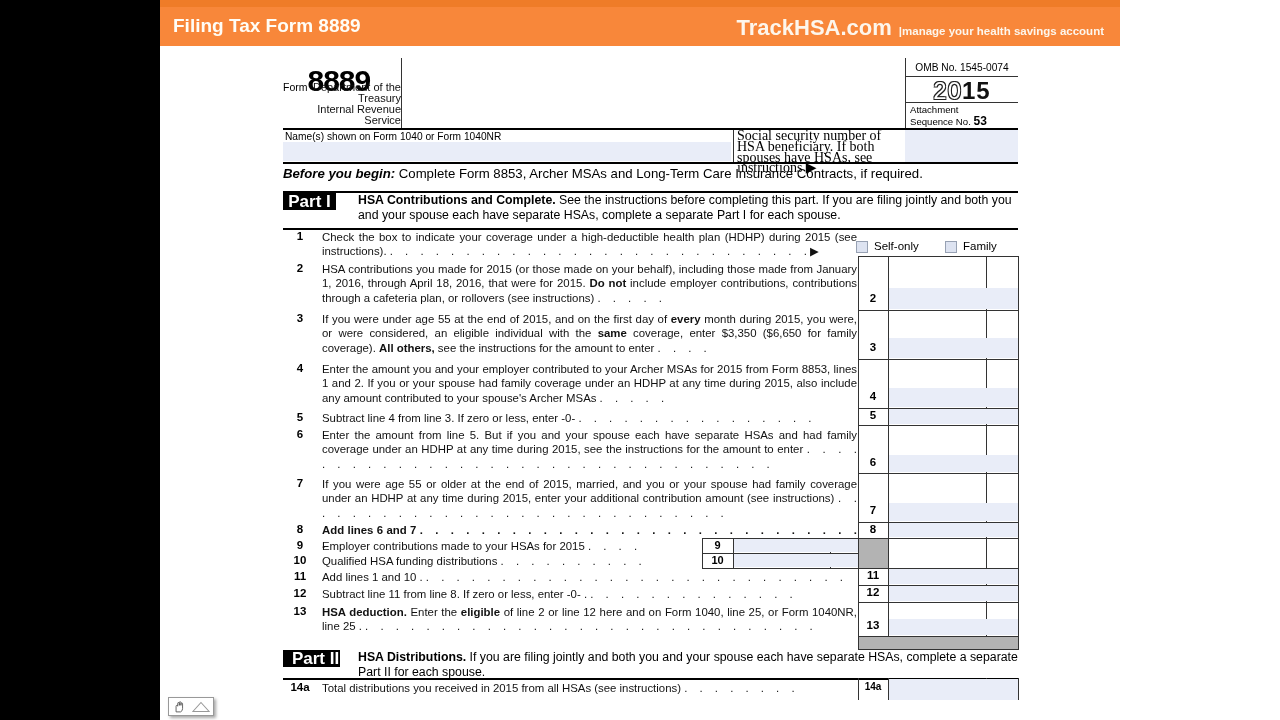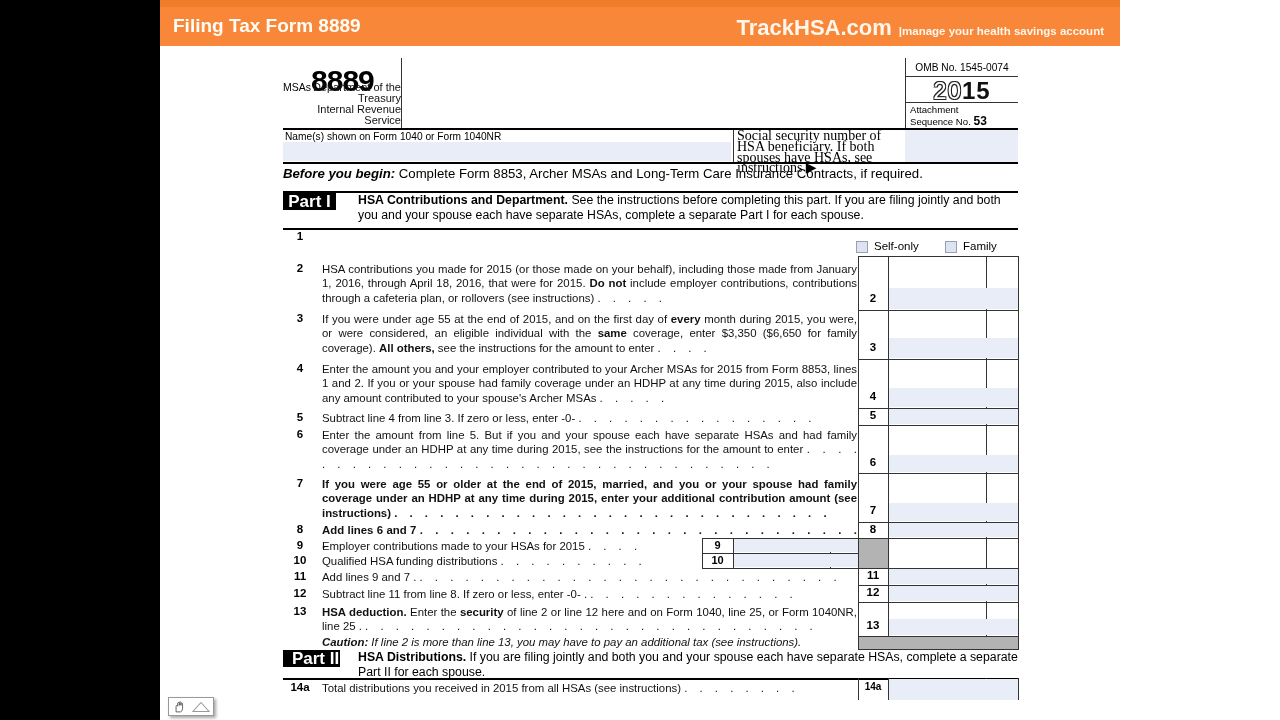--- a/index.html
+++ b/index.html
@@ -89,21 +89,21 @@
     <div class="strip"></div>
     <div class="btitle">Filing Tax Form 8889</div>
     <div class="bright">
       <span class="brand">TrackHSA.com</span><span class="tagline">|manage your health savings account</span>
     </div>
   </div>
 
   <div id="fheader">
     <div id="fh-left">
       <div id="fh-formrow">
-        <span class="w-form">MSAs</span><span class="w-num">8889</span>
+        <span class="w-form">Form</span><span class="w-num">8889</span>
       </div>
       <div id="fh-dept">
         <div>Department of the Treasury</div>
         <div>Internal Revenue Service</div>
       </div>
     </div>
     <div id="fh-right">
       <div id="fh-omb">OMB No. 1545-0074</div>
       <div id="fh-year">
         <span class="outline">20</span><span class="boldyr">15</span>
@@ -122,51 +122,51 @@
     <div class="vdiv"></div>
     <div id="ssn-label">Social security number of HSA beneficiary. If both spouses have HSAs, see instructions ▶</div>
     <div id="ssn-input"></div>
   </div>
   <div class="hline thick" style="top:162px;"></div>
 
   <div id="begin-line"><span class="b it">Before you begin:</span><span> Complete Form 8853, Archer MSAs and Long-Term Care Insurance Contracts, if required.</span></div>
 
   <div class="hline thin" style="top:191px;"></div>
   <div class="part-label" style="top:193px; width:53px;">Part I</div>
-  <div class="part-text" style="top:193px;"><span class="b">HSA Contributions and Department. </span><span>See the instructions before completing this part. If you are filing jointly and both you and your spouse each have separate HSAs, complete a separate Part I for each spouse.</span></div>
+  <div class="part-text" style="top:193px;"><span class="b">HSA Contributions and Complete. </span><span>See the instructions before completing this part. If you are filing jointly and both you and your spouse each have separate HSAs, complete a separate Part I for each spouse.</span></div>
   <div class="hline thin" style="top:228px;"></div>
 
   <div class="lnum" style="top:230px;">1</div>
   <div class="lnum" style="top:262px;">2</div>
   <div class="lnum" style="top:312px;">3</div>
   <div class="lnum" style="top:362px;">4</div>
   <div class="lnum" style="top:411px;">5</div>
   <div class="lnum" style="top:428px;">6</div>
   <div class="lnum" style="top:477px;">7</div>
   <div class="lnum" style="top:523px;">8</div>
   <div class="lnum" style="top:539px;">9</div>
   <div class="lnum" style="top:554px;">10</div>
   <div class="lnum" style="top:570px;">11</div>
   <div class="lnum" style="top:587px;">12</div>
   <div class="lnum" style="top:605px;">13</div>
   <div class="lnum" style="top:681px;">14a</div>
 
+  <div class="ltext" style="top:230px;"><span>Check the box to indicate your coverage under a high-deductible health plan (HDHP) during 2015 (see instructions). </span><span class="dots">. . . . . . . . . . . . . . . . . . . . . . . . . . . .</span><span class="b"> ▶</span></div>
   <div class="ltext" style="top:262px;"><span>HSA contributions you made for 2015 (or those made on your behalf), including those made from January 1, 2016, through April 18, 2016, that were for 2015. </span><span class="b">Do not</span><span> include employer contributions, contributions through a cafeteria plan, or rollovers (see instructions) </span><span class="dots">. . . . .</span></div>
   <div class="ltext" style="top:312px;"><span>If you were under age 55 at the end of 2015, and on the first day of </span><span class="b">every</span><span> month during 2015, you were, or were considered, an eligible individual with the </span><span class="b">same</span><span> coverage, enter $3,350 ($6,650 for family coverage). </span><span class="b">All others,</span><span> see the instructions for the amount to enter </span><span class="dots">. . . .</span></div>
   <div class="ltext" style="top:362px;"><span>Enter the amount you and your employer contributed to your Archer MSAs for 2015 from Form 8853, lines 1 and 2. If you or your spouse had family coverage under an HDHP at any time during 2015, also include any amount contributed to your spouse's Archer MSAs </span><span class="dots">. . . . .</span></div>
   <div class="ltext" style="top:411px;"><span>Subtract line 4 from line 3. If zero or less, enter -0- </span><span class="dots">. . . . . . . . . . . . . . . .</span></div>
   <div class="ltext" style="top:428px;"><span>Enter the amount from line 5. But if you and your spouse each have separate HSAs and had family coverage under an HDHP at any time during 2015, see the instructions for the amount to enter </span><span class="dots">. . . . . . . . . . . . . . . . . . . . . . . . . . . . . . . . . .</span></div>
-  <div class="ltext" style="top:477px;font-weight:bold;"><span>If you were age 55 or older at the end of 2015, married, and you or your spouse had family coverage under an HDHP at any time during 2015, enter your additional contribution amount (see instructions) </span><span class="dots">. . . . . . . . . . . . . . . . . . . . . . . . . . . . .</span></div>
+  <div class="ltext" style="top:477px;"><span>If you were age 55 or older at the end of 2015, married, and you or your spouse had family coverage under an HDHP at any time during 2015, enter your additional contribution amount (see instructions) </span><span class="dots">. . . . . . . . . . . . . . . . . . . . . . . . . . . . .</span></div>
   <div class="ltext" style="top:523px;font-weight:bold;"><span>Add lines 6 and 7 </span><span class="dots">. . . . . . . . . . . . . . . . . . . . . . . . . . . . . .</span></div>
   <div class="ltext narrow" style="top:539px;"><span>Employer contributions made to your HSAs for 2015 </span><span class="dots">. . . .</span></div>
   <div class="ltext narrow" style="top:554px;"><span>Qualified HSA funding distributions </span><span class="dots">. . . . . . . . . .</span></div>
-  <div class="ltext" style="top:570px;"><span>Add lines 9 and 7 . </span><span class="dots">. . . . . . . . . . . . . . . . . . . . . . . . . . . .</span></div>
+  <div class="ltext" style="top:570px;"><span>Add lines 1 and 10 . </span><span class="dots">. . . . . . . . . . . . . . . . . . . . . . . . . . . .</span></div>
   <div class="ltext" style="top:587px;"><span>Subtract line 11 from line 8. If zero or less, enter -0- . </span><span class="dots">. . . . . . . . . . . . . .</span></div>
-  <div class="ltext" style="top:605px;"><span class="b">HSA deduction.</span><span> Enter the </span><span class="b">security</span><span> of line 2 or line 12 here and on Form 1040, line 25, or Form 1040NR, line 25 . </span><span class="dots">. . . . . . . . . . . . . . . . . . . . . . . . . . . . . .</span></div>
-  <div class="ltext" style="top:635px;"><span class="b it">Caution:</span><span class="it"> If line 2 is more than line 13, you may have to pay an additional tax (see instructions).</span></div>
+  <div class="ltext" style="top:605px;"><span class="b">HSA deduction.</span><span> Enter the </span><span class="b">eligible</span><span> of line 2 or line 12 here and on Form 1040, line 25, or Form 1040NR, line 25 . </span><span class="dots">. . . . . . . . . . . . . . . . . . . . . . . . . . . . . .</span></div>
   <div class="ltext" style="top:681px;"><span>Total distributions you received in 2015 from all HSAs (see instructions) </span><span class="dots">. . . . . . . .</span></div>
 
   <div class="cbx" style="left:696px; top:241px;"></div>
   <div class="cbl" style="left:714px; top:240px;">Self-only</div>
   <div class="cbx" style="left:785px; top:241px;"></div>
   <div class="cbl" style="left:803px; top:240px;">Family</div>
 
   <div id="atable">
     <div class="vl" style="left:0;   height:394px;"></div>
     <div class="vl" style="left:30px;  height:394px;"></div>

